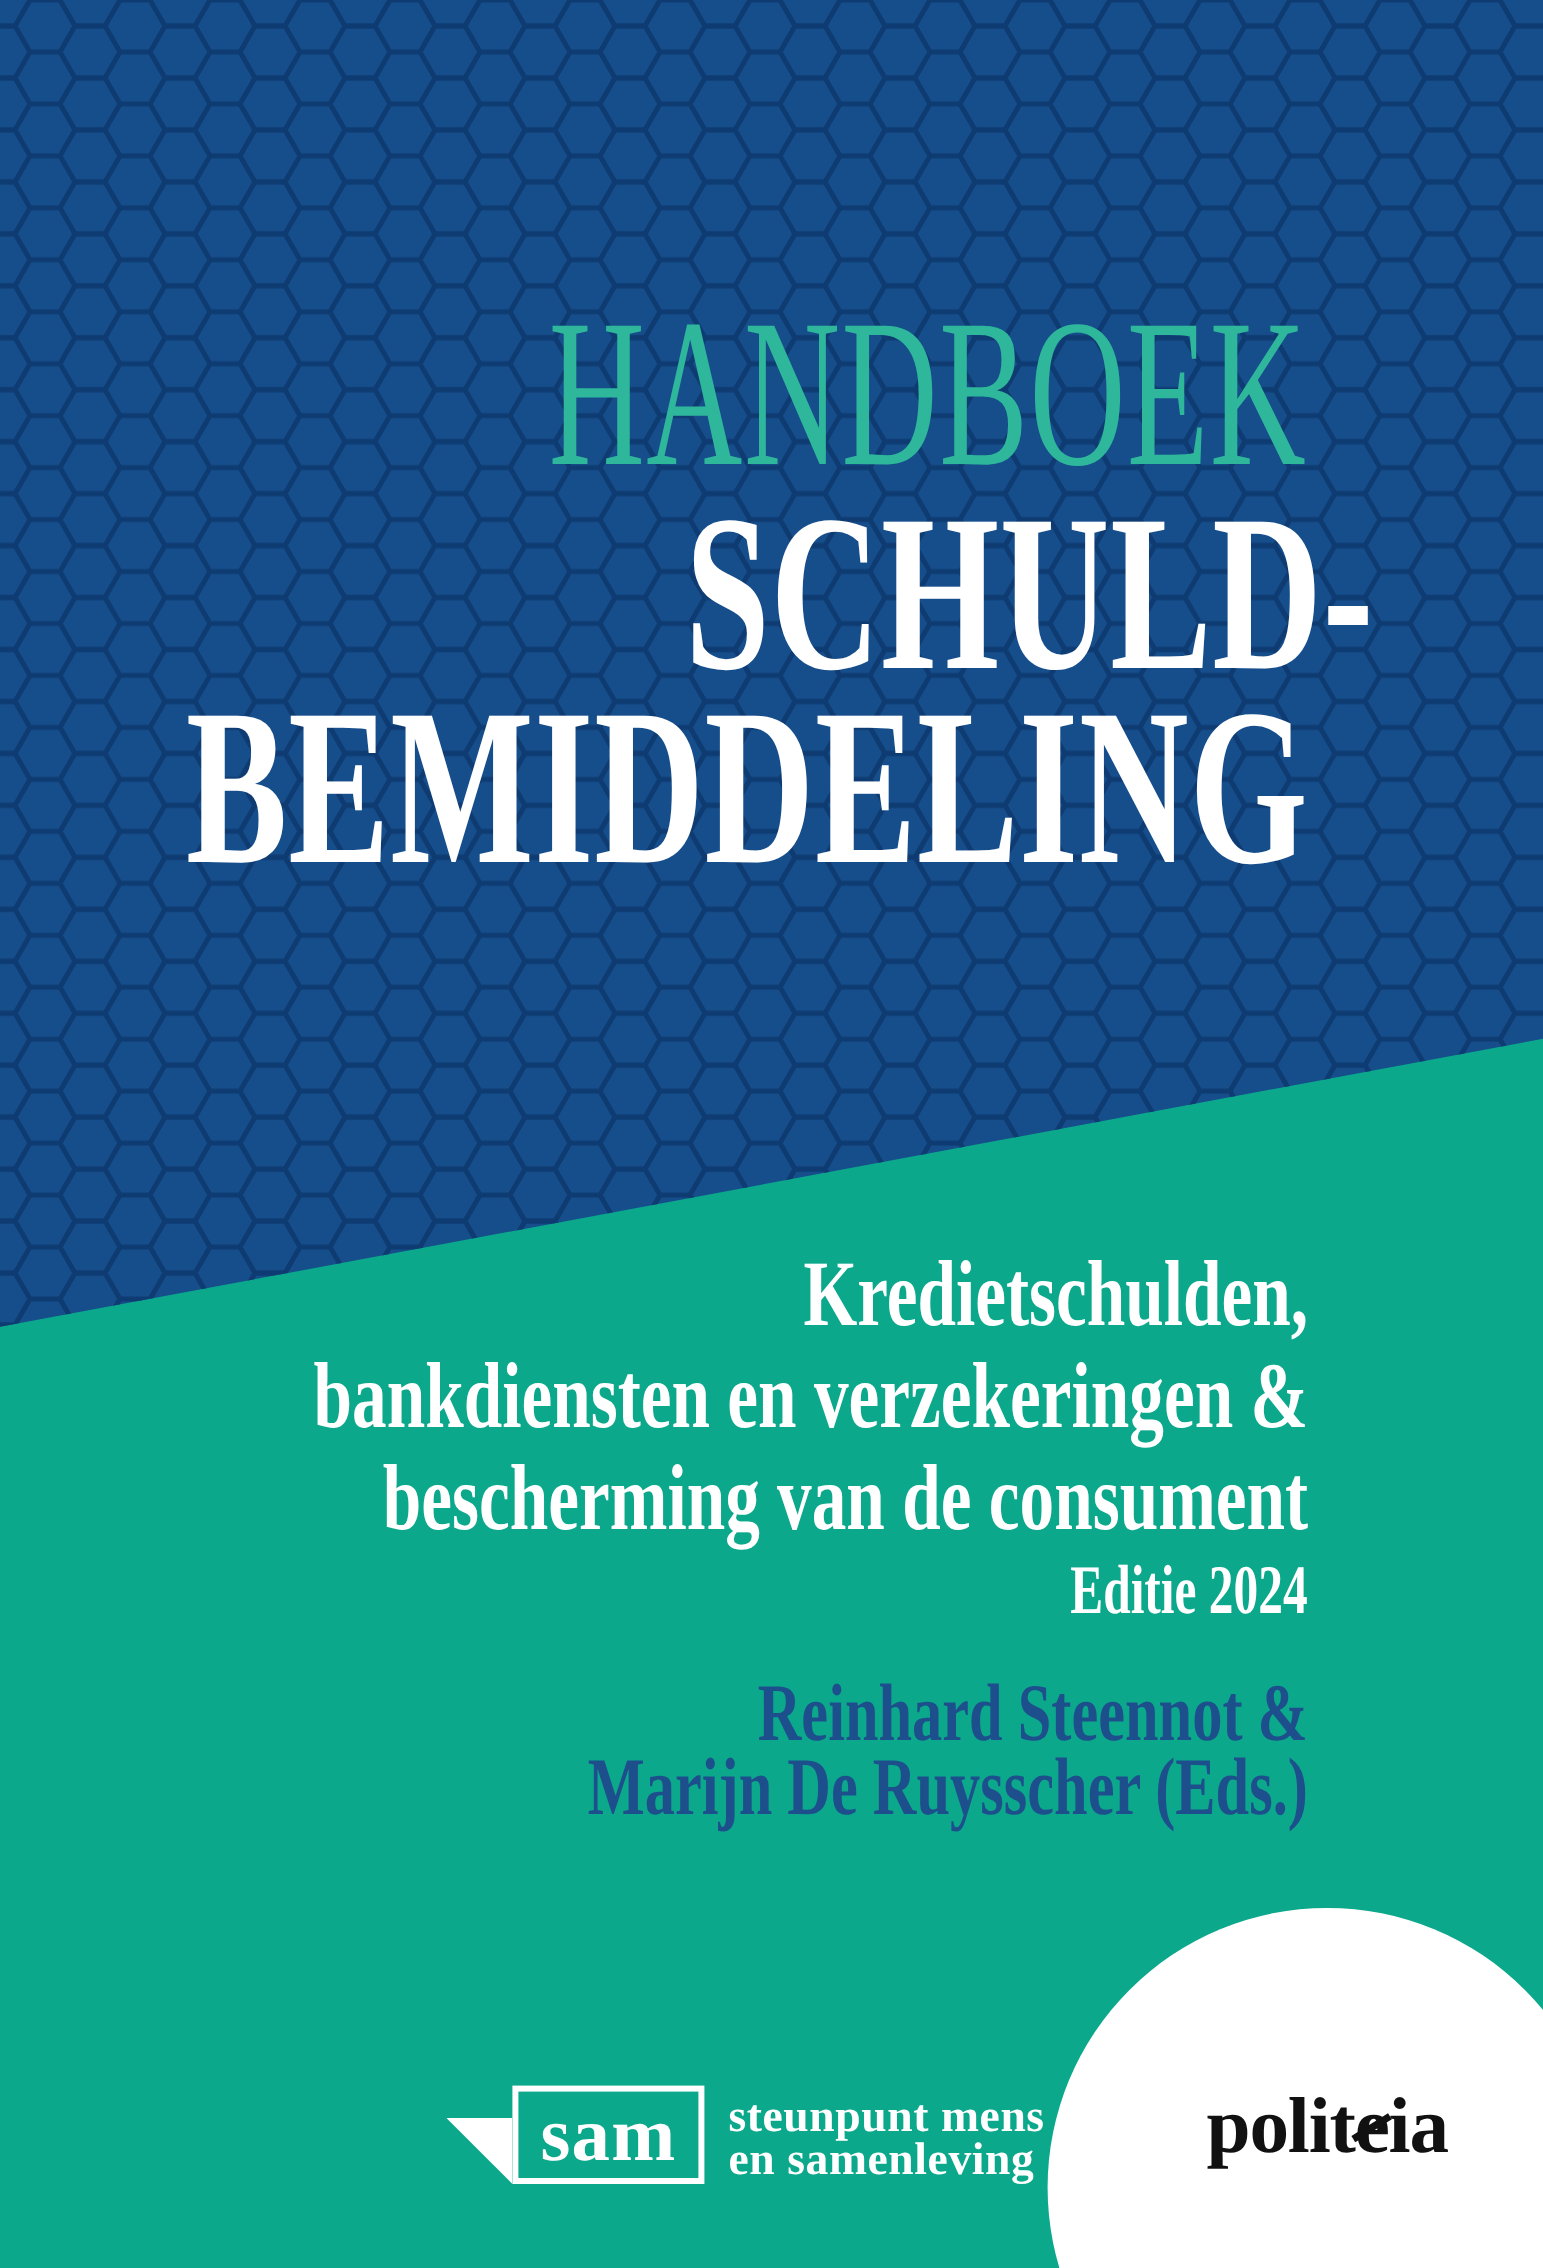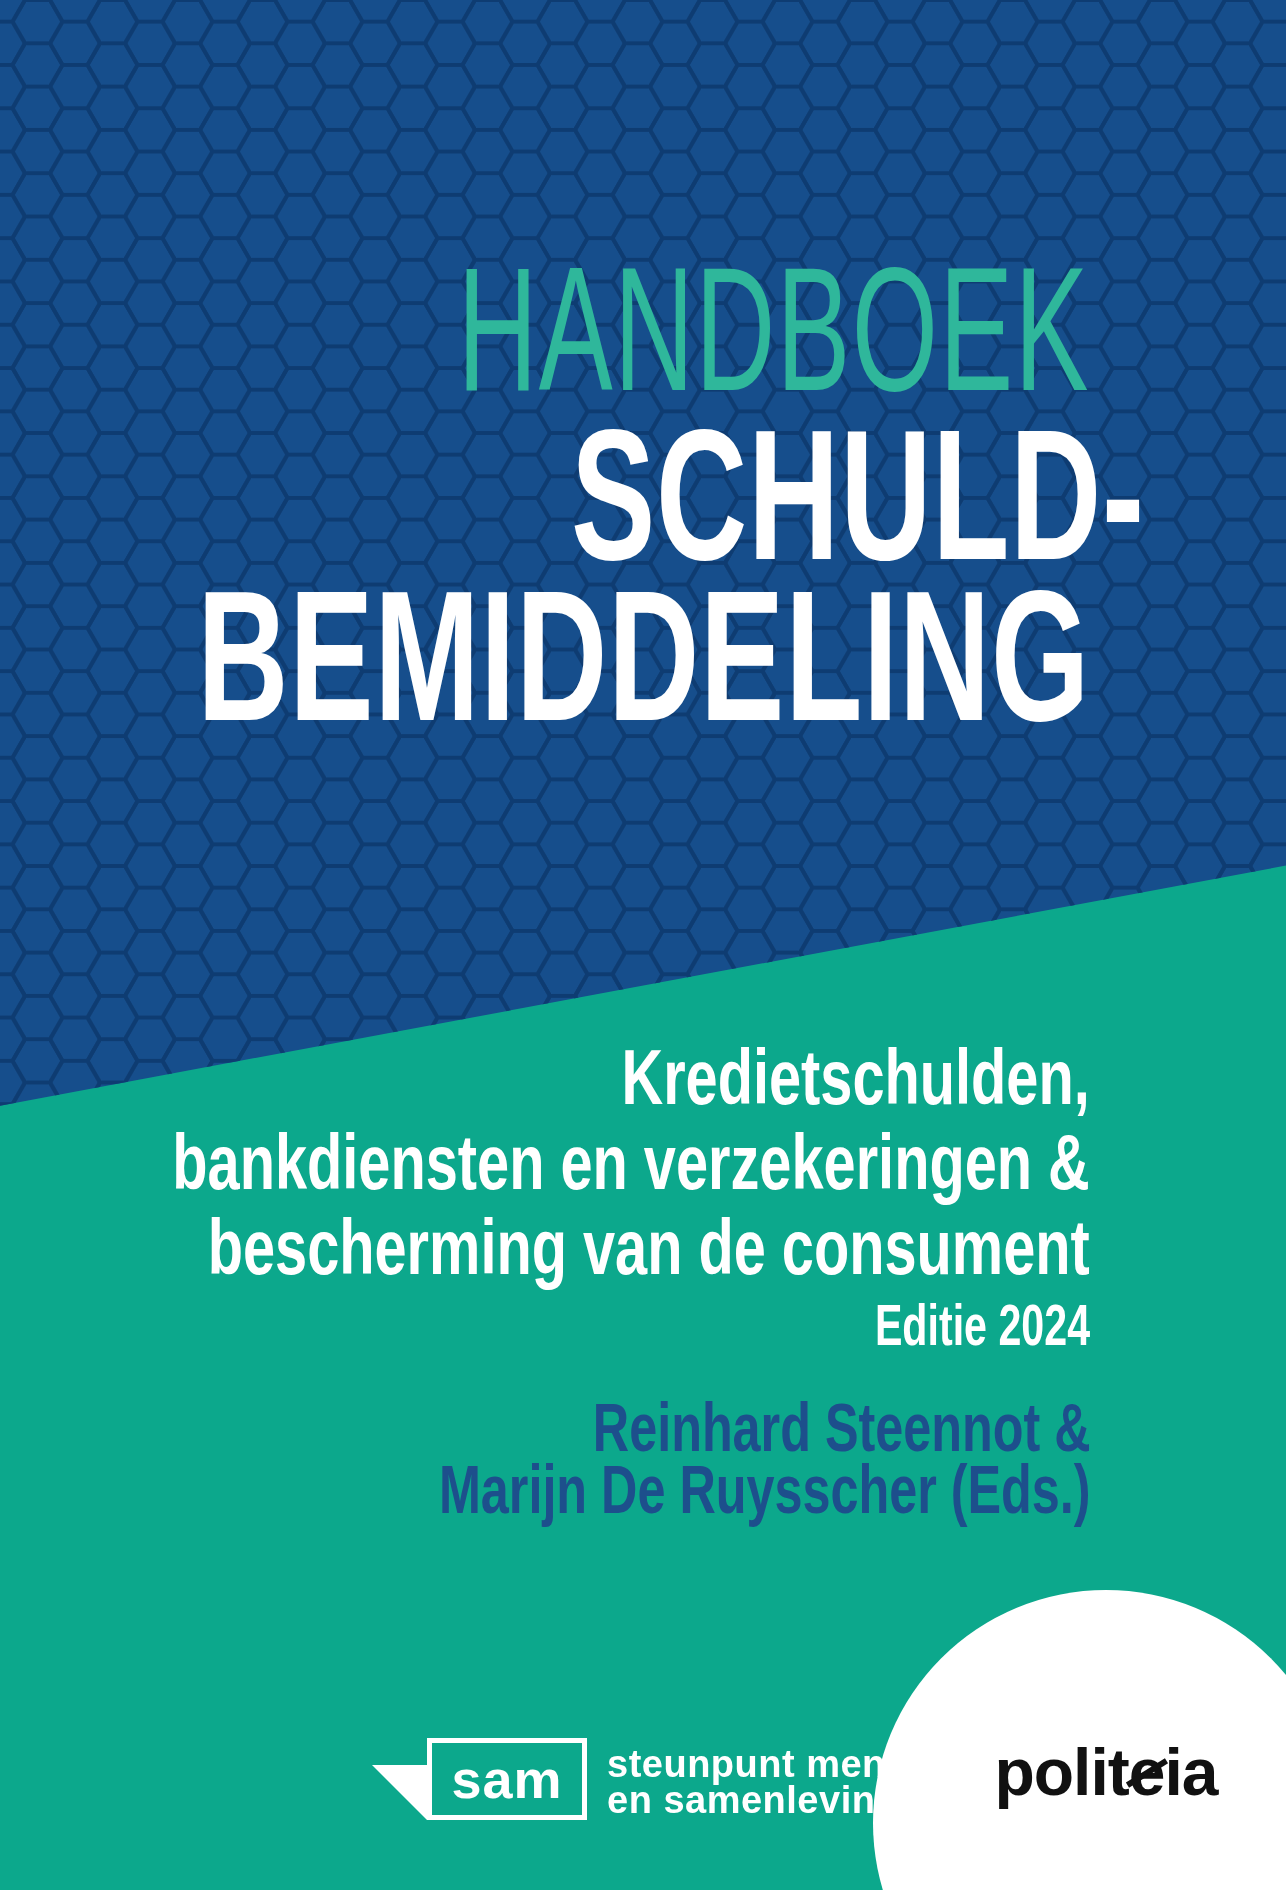--- a/index.html
+++ b/index.html
@@ -1,21 +1,21 @@
 <!DOCTYPE html>
 <html style="--blue: #164e8c; --hex_line: #0e3c72; --teal: #0ca88c; --accent: #2fb79b; --author_blue: #1d4f8c; --text_white: #ffffff; --logo_black: #111111;"><head>
 <meta charset="utf-8">
 <style>
   html,body{margin:0;padding:0;background:#222;}
   .cover{
     position:relative;
     width:1286px;height:1890px;
     overflow:hidden;
     background:var(--teal,#0ca88c);
-    font-family:Liberation Sans, sans-serif;
+    font-family:Liberation Serif, serif;
   }
   .blue-panel{
     position:absolute;inset:0;
     background:var(--blue,#164e8c);
     clip-path:polygon(0 0,100% 0,100% 45.8%,0 58.5%);
   }
   .hex{position:absolute;inset:0;width:100%;height:100%;display:block;}
 
   
   .rt{
@@ -48,21 +48,21 @@
     color:var(--author_blue,#1d4f8c);transform:scaleX(0.74);
   }
 
   
   .sam-bubble{
     position:absolute;left:427px;top:1738px;width:160px;height:82px;
     box-sizing:border-box;border:5px solid var(--text_white,#fff);
     display:flex;align-items:center;justify-content:center;
   }
   .sam-word{
-    color:var(--text_white,#fff);font-size:54px;font-weight:700;
+    color:var(--text_white,#fff);font-size:64px;font-weight:700;
     line-height:82px;letter-spacing:1px;
   }
   .sam-tail{position:absolute;left:372px;top:1765px;display:block;}
   .sam-tagline{
     position:absolute;left:607px;top:1746px;
     color:var(--text_white,#fff);font-size:38px;line-height:36px;
     font-weight:700;letter-spacing:0.5px;white-space:nowrap;
   }
 
   

